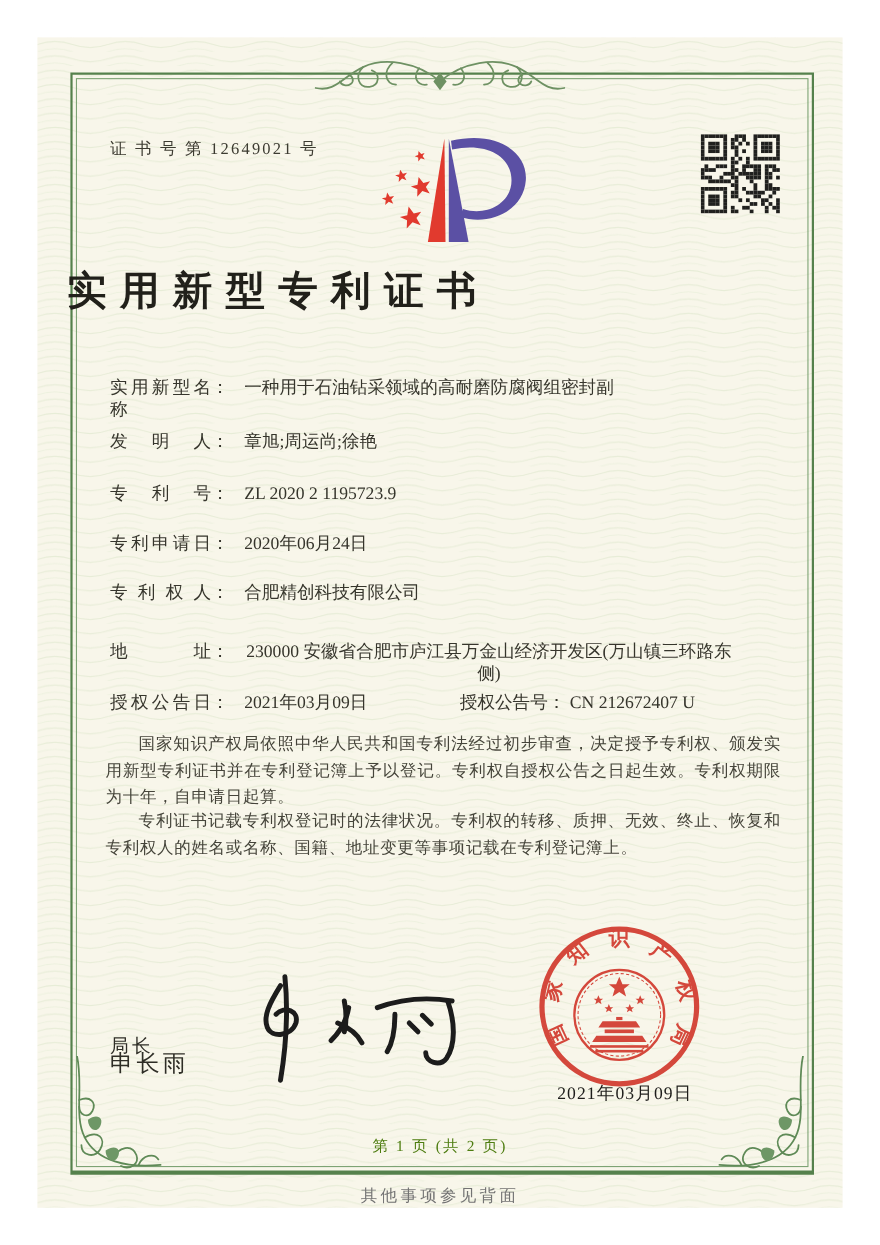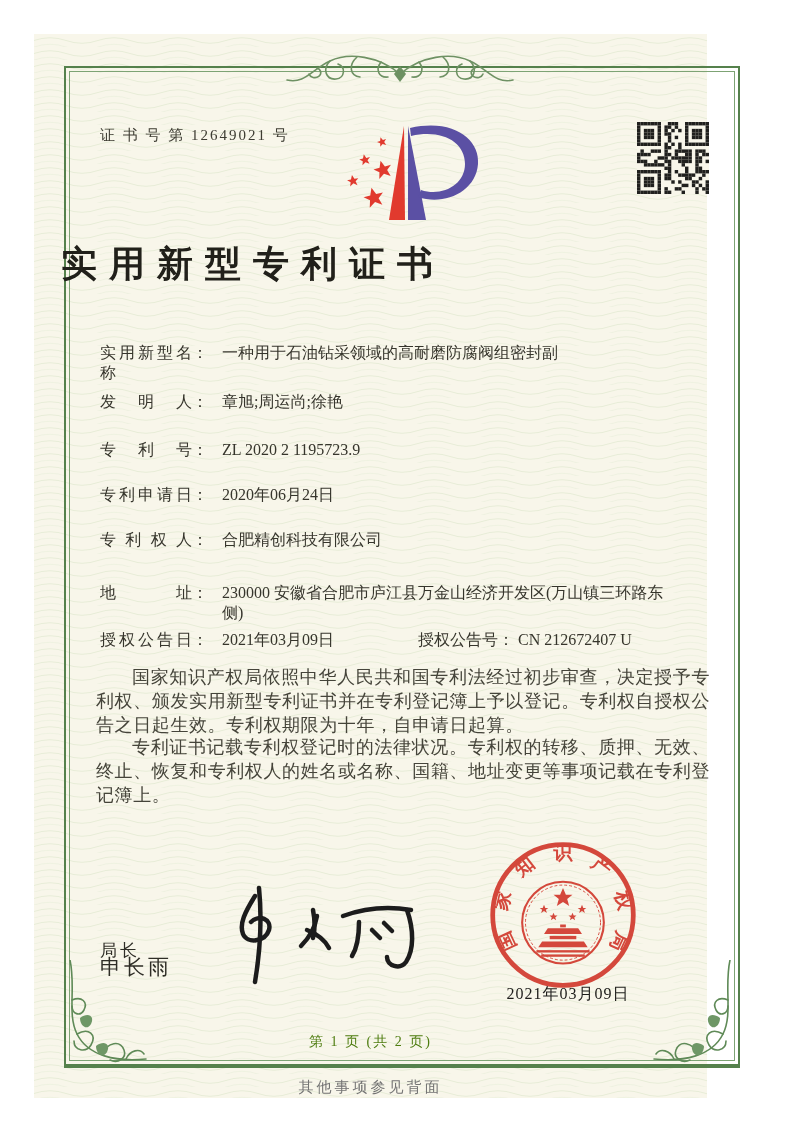--- a/index.html
+++ b/index.html
@@ -1,35 +1,35 @@
 <!DOCTYPE html>
 <html><head>
 <meta charset="utf-8">
 <style>
   html,body{margin:0;padding:0;background:#ffffff;}
   #stage{position:relative;width:800px;height:1132px;background:#ffffff;overflow:hidden;
          font-family:"Liberation Serif","DejaVu Serif",serif;color:#33322a;}
-  #paper{position:absolute;left:34px;top:34px;width:673px;height:1064px;background:#f8f6ea;}
+  #paper{position:absolute;left:34px;top:34px;width:732px;height:1064px;background:#f8f6ea;}
   #waves{position:absolute;left:0;top:0;width:100%;height:100%;opacity:.6;}
   
   #frame-outer{position:absolute;left:30px;top:32px;width:672px;height:996px;
                border:2px solid #55814c;border-bottom-width:4px;}
   #frame-inner{position:absolute;left:3px;top:3px;right:3px;bottom:3px;border:1px solid #7da374;}
   .abs{position:absolute;}
   #cert-no{left:66px;top:92px;font-size:15px;letter-spacing:2px;color:#3c3b31;}
   #title{left:15px;top:206px;width:100%;text-align:left;font-size:36px;font-weight:bold;
          letter-spacing:12px;padding-left:12px;box-sizing:border-box;color:#21201a;}
   .frow{left:66px;width:620px;font-size:16px;line-height:20px;color:#36352c;}
   .flabel{display:inline-block;width:92px;text-align:justify;text-align-last:justify;vertical-align:top;}
   .fcolon{display:inline-block;vertical-align:top;}
-  .fvalue{display:inline-block;margin-left:14px;vertical-align:top;}
+  .fvalue{display:inline-block;margin-left:14px;vertical-align:top;text-align:center;}
   .fvalue.addr{width:445px;}
   .grant-no-part{position:absolute;left:318px;top:0;white-space:nowrap;}
   .grant-no-part .fvalue{margin-left:4px;}
-  .para{left:62px;width:614px;font-size:18px;line-height:24px;letter-spacing:.6px;
+  .para{left:62px;width:614px;font-size:15px;line-height:24px;letter-spacing:.6px;
         text-indent:2em;color:#45443a;text-align:justify;}
   #director-title{left:66px;top:887px;font-size:17px;letter-spacing:3px;color:#2e2d26;margin-top:18px;}
   #director-name{left:66px;top:919px;font-size:21px;letter-spacing:3px;color:#2e2d26;}
   #signature{left:191px;top:844px;}
   #seal{left:453px;top:805px;opacity:.93;}
   .seal-char{font-size:20px;font-weight:bold;fill:#d23b2f;}
   #seal-date{left:394px;top:950px;width:280px;text-align:center;font-size:16px;
              letter-spacing:1px;color:#1e1d1b;}
   #page-info{left:0;top:999px;width:100%;text-align:center;font-size:14px;
              letter-spacing:2px;color:#4d7c0f;}

